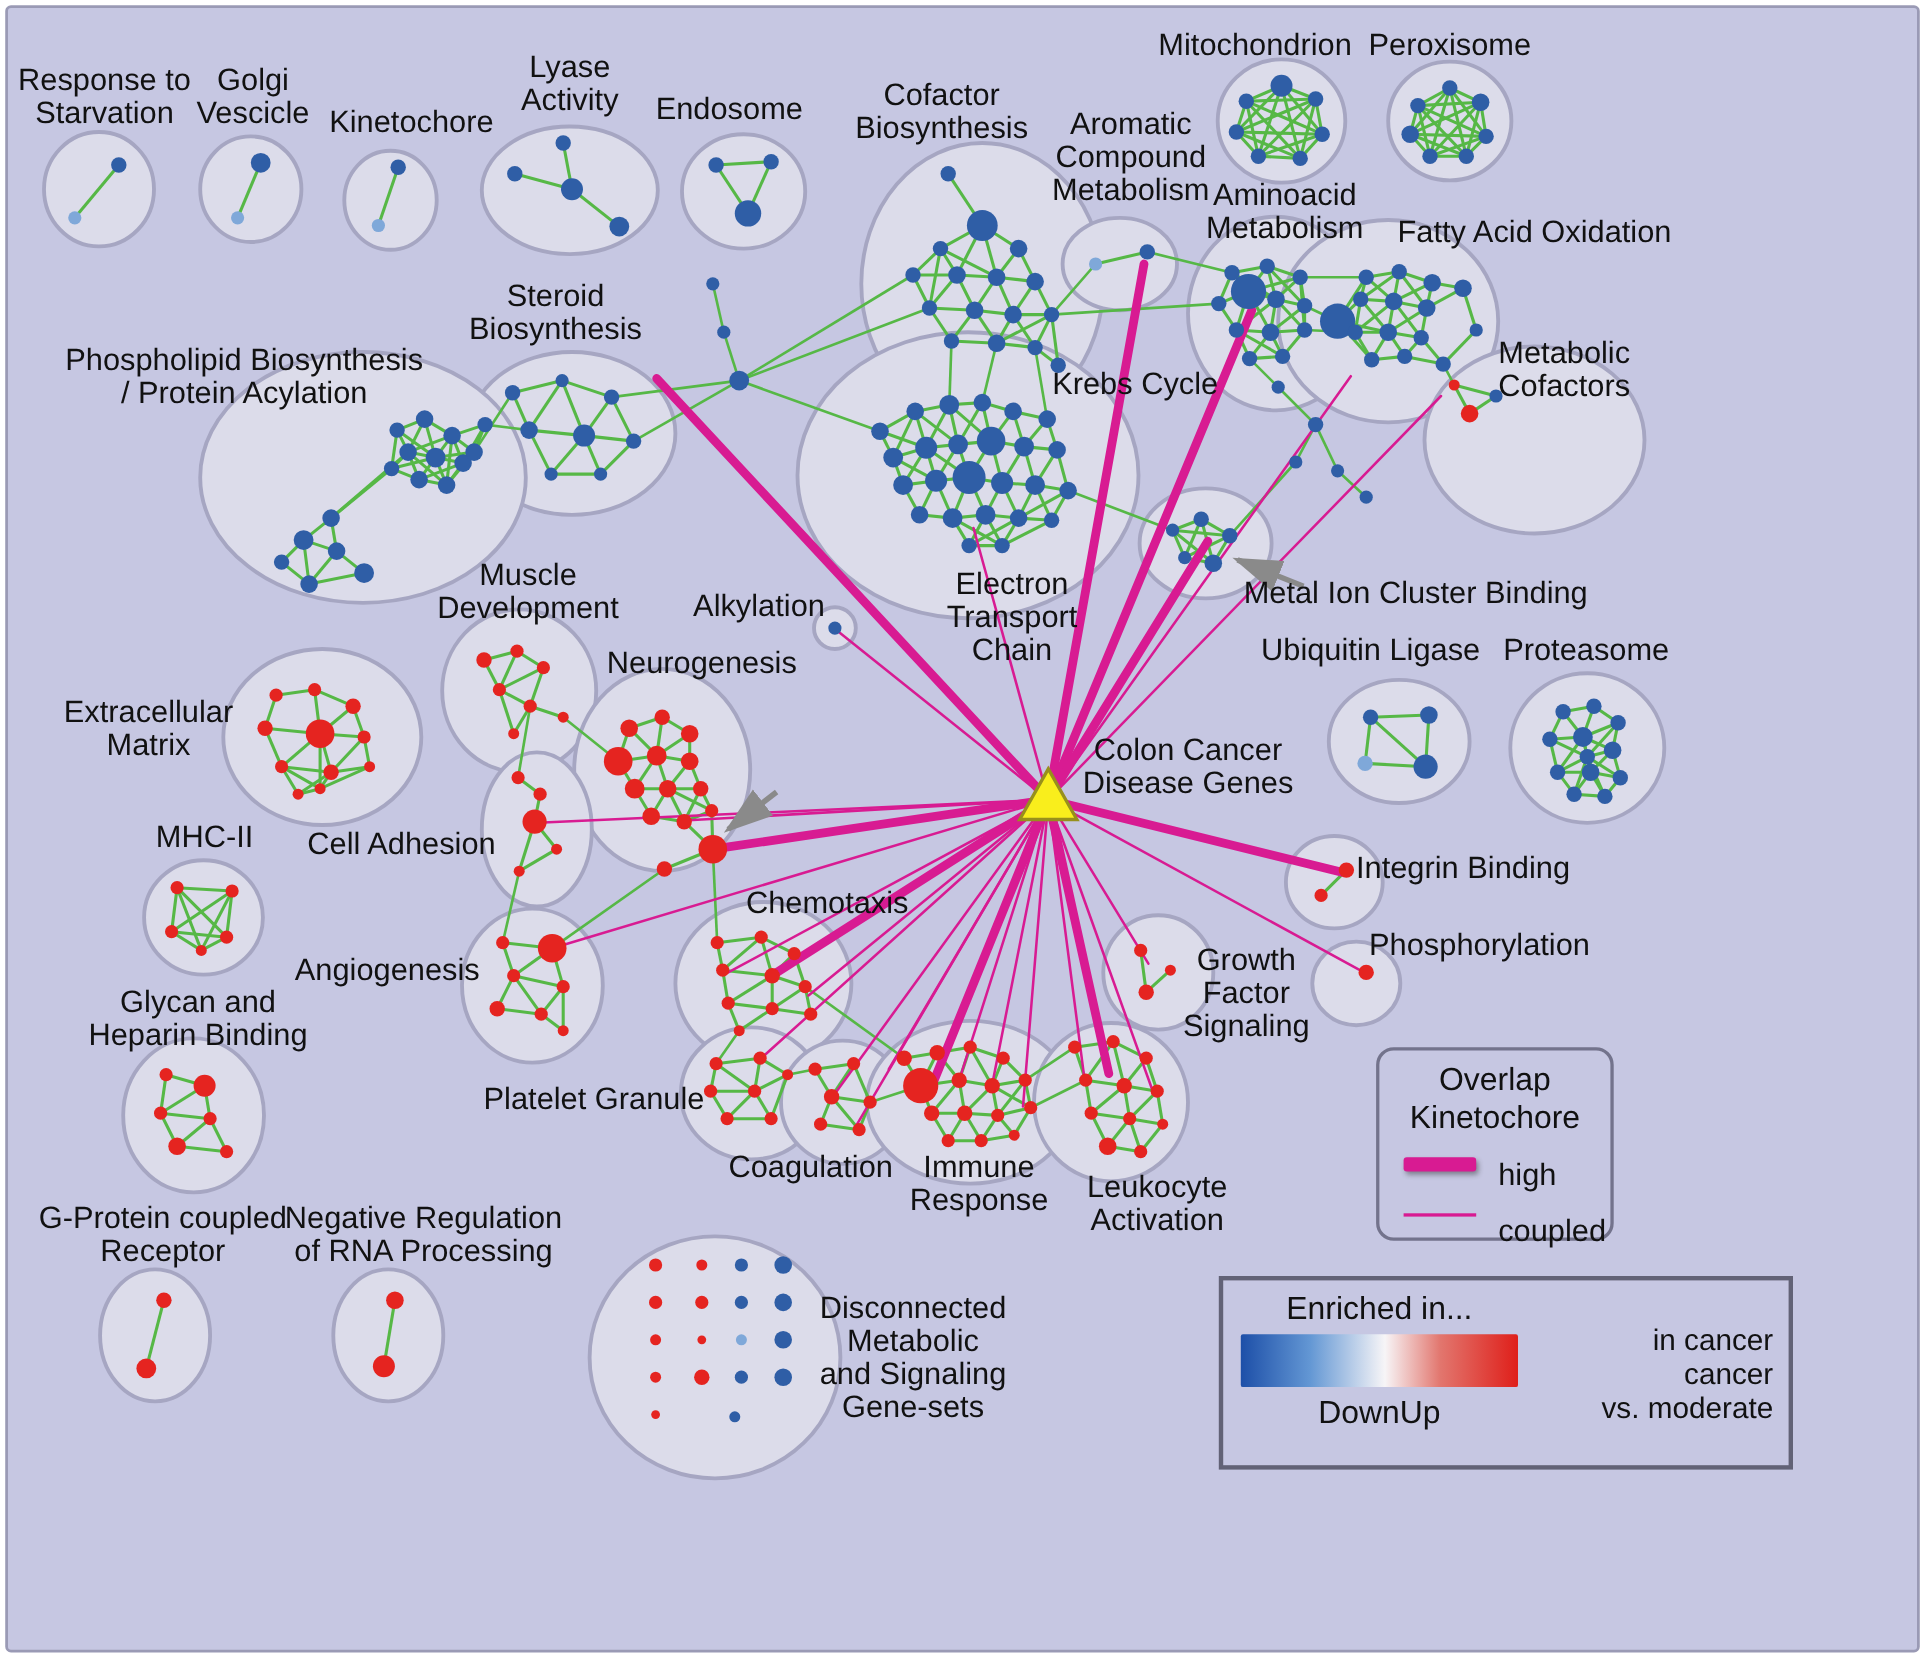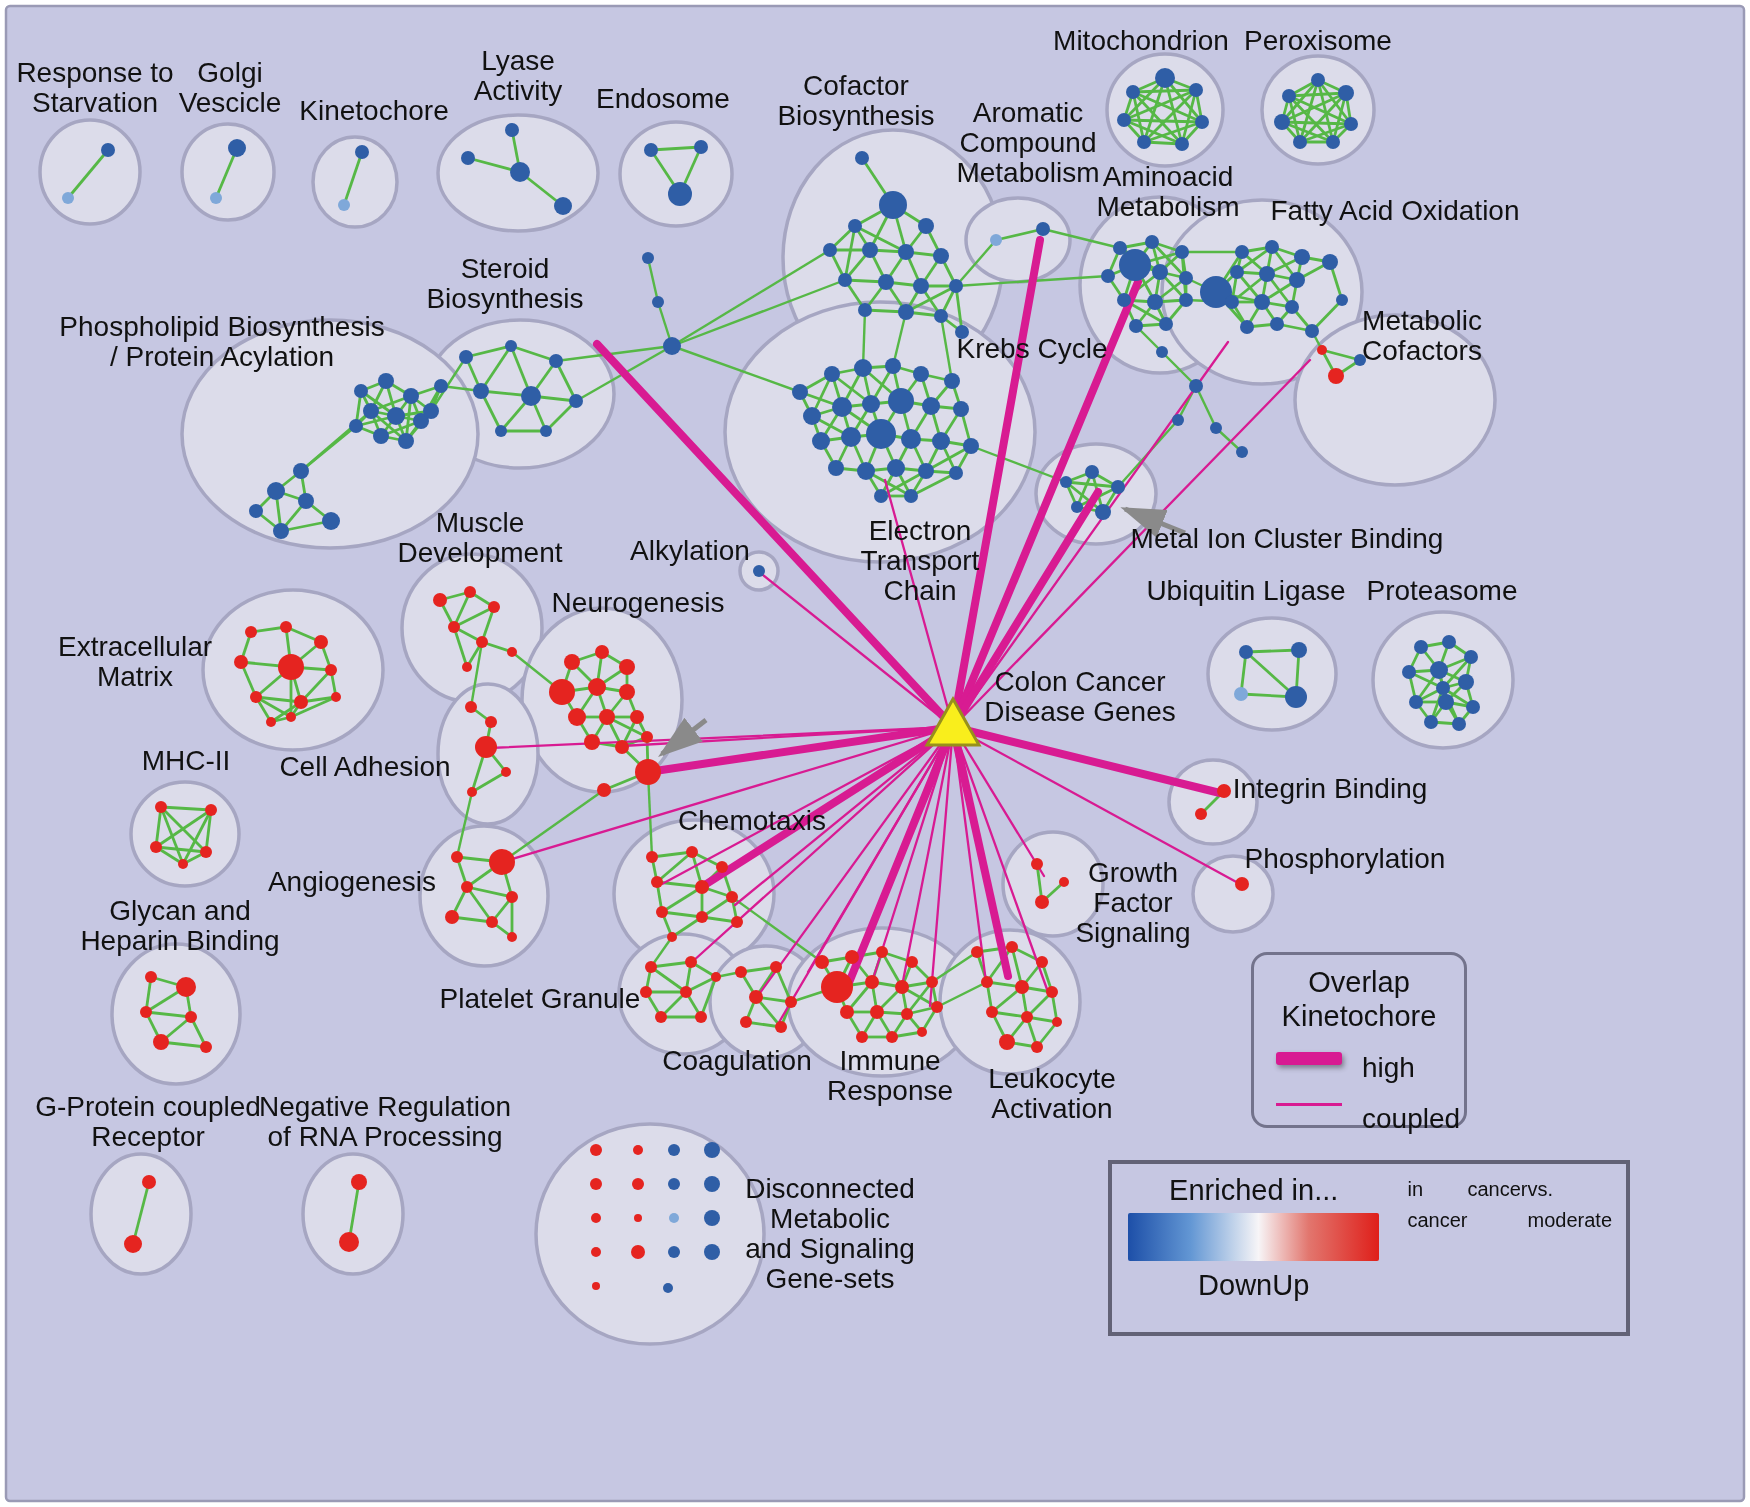--- a/index.html
+++ b/index.html
@@ -10,21 +10,21 @@
   .legend-overlap{left:1251px;top:952px;width:216px;height:176px;border:3px solid var(--legend_border);border-radius:16px;padding-top:10px;background:transparent}
   .lg-title{text-align:center;font-size:29px;line-height:34px}
   .lg-row{display:flex;align-items:flex-start;gap:20px;margin:19px 0 0 22px;font-size:28px}
   .swatch-high{display:inline-block;width:66px;height:13px;background:var(--edge_magenta);border-radius:3px;box-shadow:2px 3px 5px rgba(40,40,40,.45)}
   .swatch-moderate{display:inline-block;width:66px;height:3px;background:var(--edge_magenta)}
   .legend-enrich{left:1108px;top:1160px;width:522px;height:176px;border:4px solid #626276;display:flex;padding:10px 14px 8px 16px;gap:28px;background:transparent}
   .le-left{width:252px;display:flex;flex-direction:column}
   .le-title{text-align:center;font-size:29px}
   .le-bar{height:48px;margin-top:6px;border-radius:2px}
   .le-ends{display:flex;justify-content:center;font-size:29px;margin-top:8px}
-  .le-note{flex:1;display:flex;flex-direction:row;justify-content:center;text-align:left;font-size:20px;line-height:31px}
+  .le-note{flex:1;display:flex;flex-direction:column;justify-content:center;text-align:right;font-size:27px;line-height:31px}
 </style>
 </head>
 <body>
 
 <svg id="graph" width="1750" height="1507" viewBox="0 0 1750 1507">
     <rect x="6" y="6" width="1738" height="1495" rx="4" fill="#c6c7e2" stroke="#9a9ab5" stroke-width="2.5"></rect>
     <defs>
       <marker id="arrowhead" markerWidth="10" markerHeight="8" refX="8" refY="3" orient="auto" markerUnits="strokeWidth">
         <path d="M0,0 L9,3 L0,6 Z" fill="#8a8a8a"></path>
       </marker>

